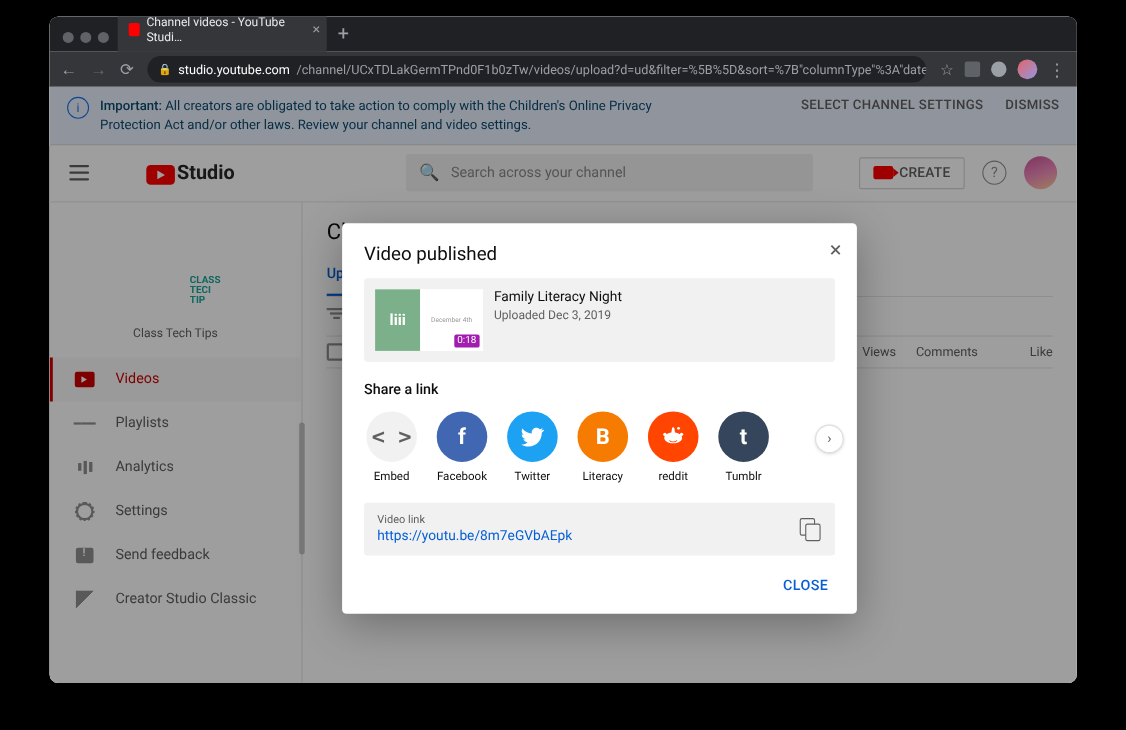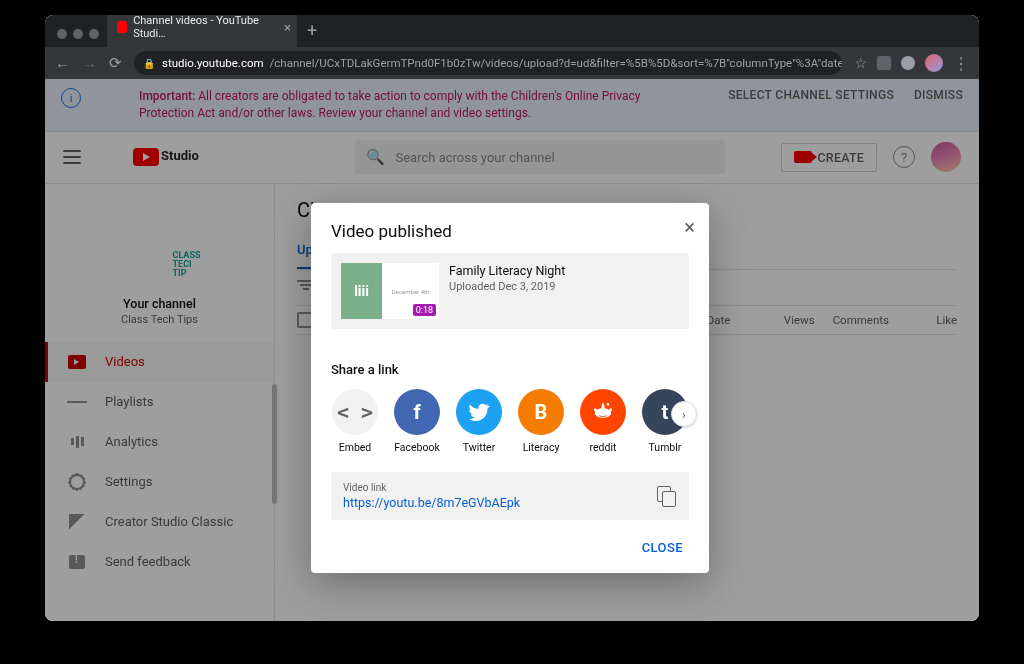--- a/index.html
+++ b/index.html
@@ -20,29 +20,29 @@
   .url .lock{font-size:10px;}
   .url .domain{color:#fff;}
   .url-right{display:flex;gap:10px;align-items:center;}
   .url-right .sq{width:14px;height:14px;background:#5f6368;border-radius:2px;}
   .avatar-sm{width:18px;height:18px;border-radius:50%;background:linear-gradient(135deg,#e66465,#9198e5);}
 
   
   .app { position:relative; height:542px; background:#fff;}
   .banner { background:#e8f0fe; border-bottom:1px solid #dadce0; padding:9px 16px; display:flex; align-items:flex-start; gap:10px; font-size:12px;}
   .banner .info-icon{ width:20px;height:20px;border:1.5px solid #1a73e8;border-radius:50%;display:flex;align-items:center;justify-content:center;color:#1a73e8;font-size:11px;flex-shrink:0;}
-  .banner .msg{ color:#be185d; max-width:520px; line-height:1.4;margin-left:48px;}
+  .banner .msg{ color:#0c4a6e; max-width:520px; line-height:1.4;}
   .banner .bold{font-weight:500;}
   .banner-actions{margin-left:auto;display:flex;gap:20px;color:#606060;font-weight:500;letter-spacing:.3px;font-size:12px;}
   .banner-actions span{cursor:pointer;}
 
   .topbar { height:52px; display:flex; align-items:center; padding:0 18px; gap:16px; border-bottom:1px solid #e5e5e5;}
   .hamburger{width:18px;height:14px;display:flex;flex-direction:column;justify-content:space-between;cursor:pointer;}
   .hamburger span{height:2px;background:#606060;border-radius:1px;}
-  .logo{display:flex;align-items:flex-start;gap:2px;font-weight:700;font-size:13px;color:#282828;padding-left:36px;}
+  .logo{display:flex;align-items:flex-end;gap:2px;font-weight:700;font-size:18px;color:#282828;padding-left:36px;}
   .logo .yt{width:26px;height:18px;background:#ff0000;border-radius:4px;display:flex;align-items:center;justify-content:center;}
   .logo .yt::before{content:"";border-left:7px solid #fff;border-top:4px solid transparent;border-bottom:4px solid transparent;}
   .search{flex:0 0 370px;margin-left:140px;height:34px;background:#f1f1f1;border-radius:3px;display:flex;align-items:center;padding:0 12px;color:#888;font-size:13px;gap:10px;}
   .spacer{flex:1;}
   .create-btn{border:1px solid #d3d3d3;padding:6px 12px;border-radius:2px;display:flex;align-items:center;gap:6px;font-size:12.5px;font-weight:500;color:#606060;cursor:pointer;letter-spacing:.2px;}
   .create-btn .cam{width:18px;height:12px;background:#ff0000;border-radius:2px;position:relative;}
   .create-btn .cam::after{content:"";position:absolute;right:-5px;top:2px;border-left:5px solid #ff0000;border-top:4px solid transparent;border-bottom:4px solid transparent;}
   .help{width:22px;height:22px;border:1.5px solid #909090;border-radius:50%;display:flex;align-items:center;justify-content:center;color:#909090;font-size:13px;cursor:pointer;}
   .avatar-md{width:30px;height:30px;border-radius:50%;background:linear-gradient(160deg,#c59 0%,#e8b 50%,#fc9 100%);cursor:pointer;}
 
@@ -81,31 +81,31 @@
   .table-head{display:flex;align-items:center;gap:18px;padding:6px 0;border-top:1px solid #e5e5e5;border-bottom:1px solid #e5e5e5;font-size:11.5px;color:#606060;}
   .table-head .chk{width:16px;height:16px;border:2px solid #909090;border-radius:2px;}
   .table-head .col{min-width:40px;}
   .table-head .col.big{flex:1;}
   .table-head .col.r{text-align:right;min-width:50px;}
 
   
   .scrim{position:absolute;inset:0;background:rgba(0,0,0,.38);}
 
   
-  .modal{position:absolute;left:266px;top:124px;width:398px;background:#fff;border-radius:4px;box-shadow:0 10px 40px rgba(0,0,0,.3);padding:18px 20px 10px;}
+  .modal{position:absolute;left:266px;top:124px;width:468px;background:#fff;border-radius:4px;box-shadow:0 10px 40px rgba(0,0,0,.3);padding:18px 20px 10px;}
   .modal h2{font-size:17px;font-weight:400;color:#0d0d0d;}
   .modal .close-x{position:absolute;right:14px;top:14px;font-size:20px;color:#606060;cursor:pointer;line-height:1;}
   .vidcard{margin-top:12px;background:#f1f1f1;border-radius:3px;padding:10px;display:flex;gap:10px;align-items:flex-start;}
   .thumb{width:98px;height:56px;background:#fff;position:relative;display:flex;}
   .thumb .left{width:42%;background:#7bb08a;display:flex;align-items:center;justify-content:center;color:#fff;font-size:14px;font-weight:700;}
   .thumb .right{flex:1;background:#fff;display:flex;align-items:center;justify-content:center;font-size:6px;color:#999;}
   .thumb .dur{position:absolute;right:3px;bottom:3px;background:#a21caf;color:#fff;font-size:9px;padding:1px 3px;border-radius:2px;}
   .vidmeta .title{font-size:12.5px;color:#0d0d0d;}
   .vidmeta .sub{font-size:11px;color:#606060;margin-top:2px;}
-  .share-label{font-size:13px;font-weight:500;color:#0d0d0d;margin:33px 0 12px;}
+  .share-label{font-size:13px;font-weight:500;color:#0d0d0d;margin:18px 0 12px;}
   .share-row{display:flex;gap:14px;position:relative;}
   .share-item{display:flex;flex-direction:column;align-items:center;gap:6px;cursor:pointer;width:50px;}
   .share-item .circ{width:46px;height:46px;border-radius:50%;display:flex;align-items:center;justify-content:center;color:#fff;font-size:20px;font-weight:700;}
   .share-item .lbl{font-size:10.5px;color:#0d0d0d;}
   .c-embed{background:#f1f1f1;color:#606060 !important;font-family:monospace;}
   .c-fb{background:#4267b2;}
   .c-tw{background:#1da1f2;}
   .c-bl{background:#f57c00;}
   .c-rd{background:#ff4500;}
   .c-tb{background:#35465c;}
@@ -193,21 +193,20 @@
         <span>CREATE</span>
       </div>
       <div class="help">?</div>
       <div class="avatar-md"></div>
     </div>
 
     <div class="body">
       <div class="sidebar">
         <div class="channel-block">
           <div class="avatar-lg"></div>
-          <div class="your-channel">Your channel</div>
           <div class="channel-name">Class Tech Tips</div>
         </div>
         <div class="nav">
           <div class="nav-item active">
               <span class="ni-icon">
                 <span class="ni-vid"></span>
               </span>
               <span>Videos</span>
             </div>
           <div class="nav-item">
@@ -227,29 +226,29 @@
               <span>Analytics</span>
             </div>
           <div class="nav-item">
               <span class="ni-icon">
                 <span class="ni-gear"></span>
               </span>
               <span>Settings</span>
             </div>
           <div class="nav-item">
               <span class="ni-icon">
+                <span class="ni-fb"></span>
+              </span>
+              <span>Send feedback</span>
+            </div>
+          <div class="nav-item">
+              <span class="ni-icon">
                 <span class="ni-classic"></span>
               </span>
               <span>Creator Studio Classic</span>
-            </div>
-          <div class="nav-item">
-              <span class="ni-icon">
-                <span class="ni-fb"></span>
-              </span>
-              <span>Send feedback</span>
             </div>
         </div>
       </div>
 
       <div class="main">
         <div class="page-title">Chann</div>
         <div class="tabs">
           <div class="t active">Uploads</div>
         </div>
         <div class="filterbar">

